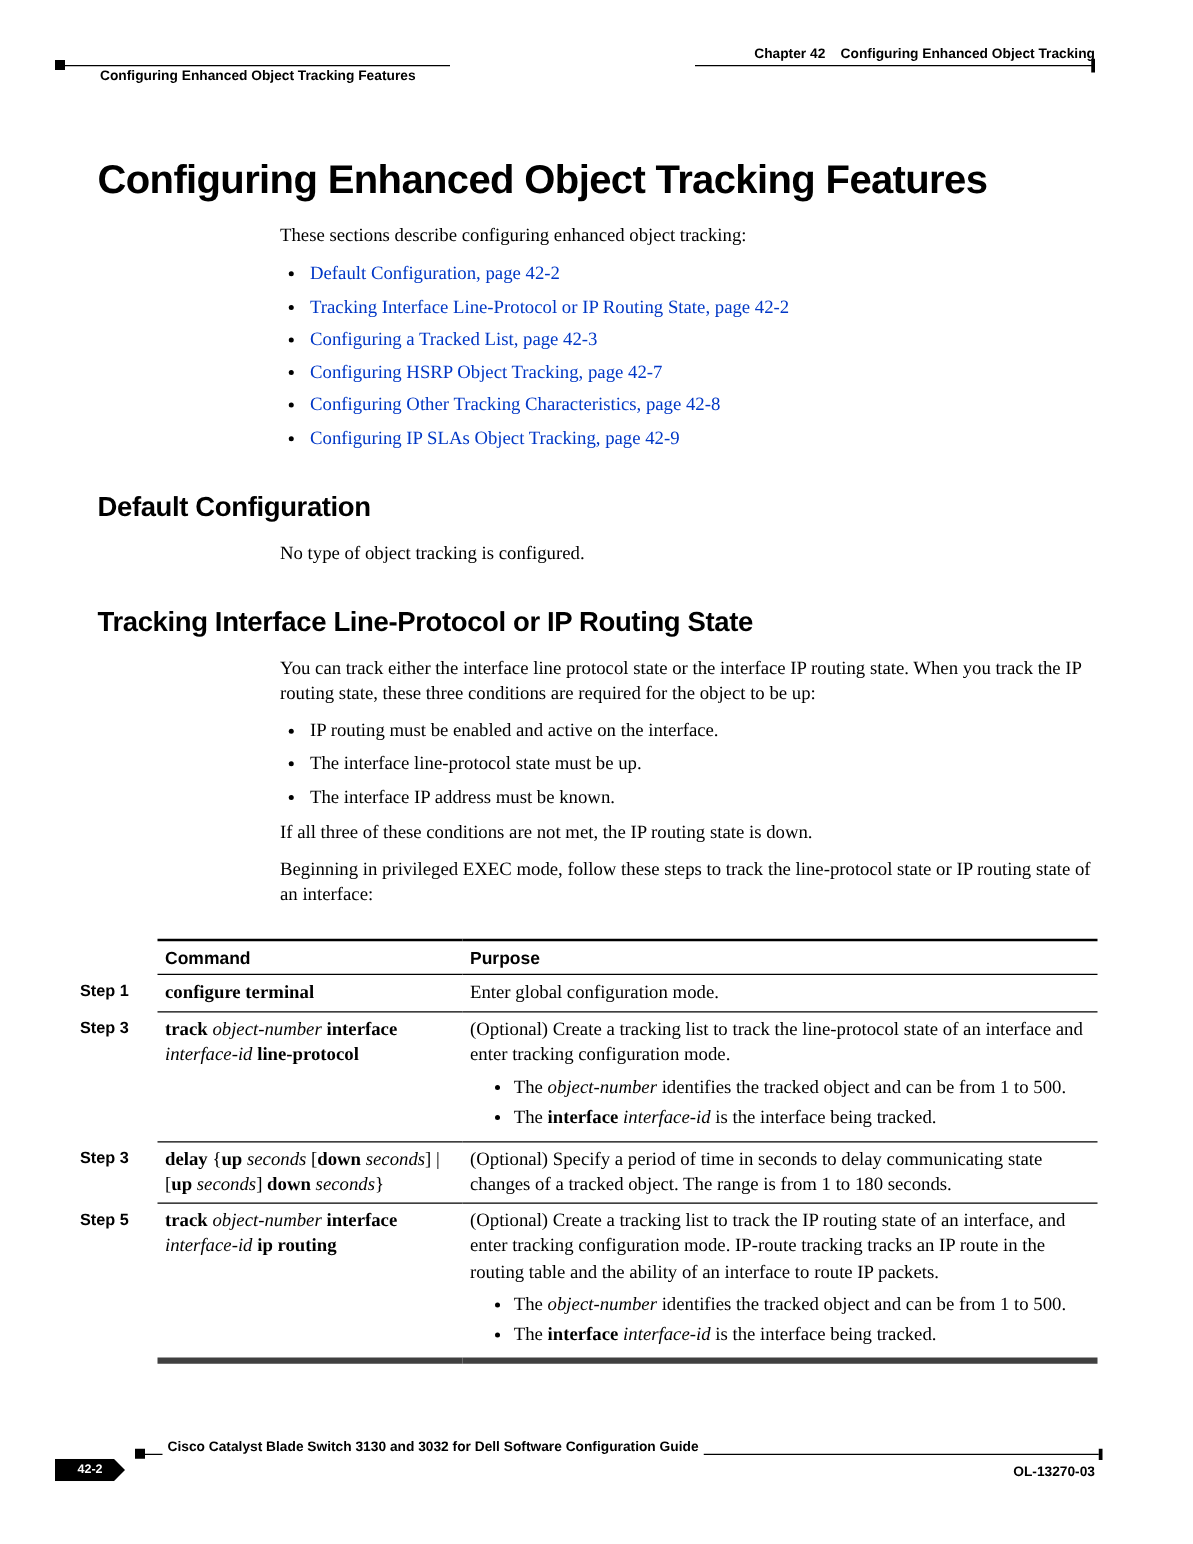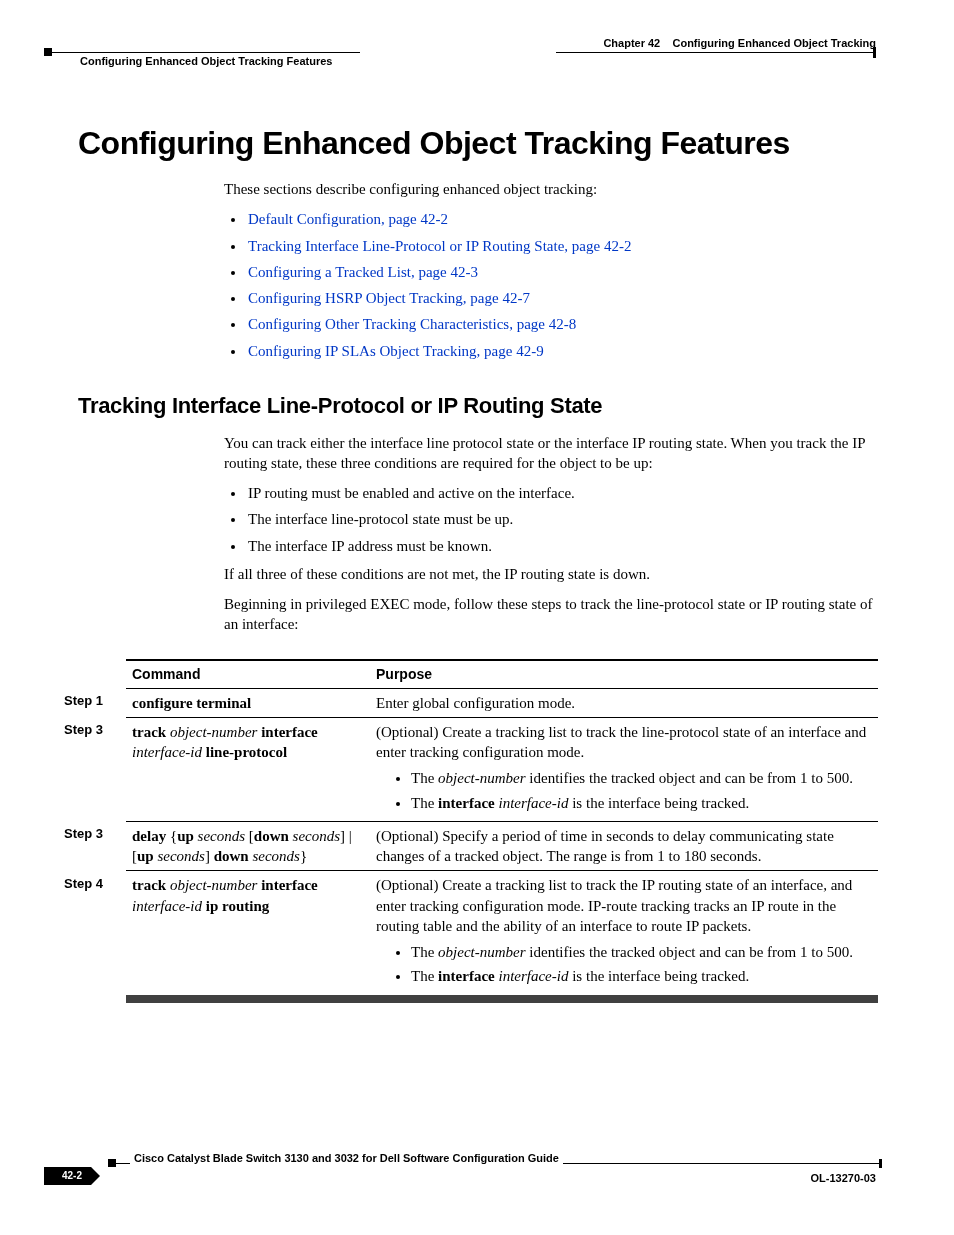--- a/index.html
+++ b/index.html
@@ -123,21 +123,21 @@
     border-top: 2px solid #000;
     border-bottom: 1px solid #000;
     padding: 4px 6px;
     vertical-align: top;
   }
   .tbl tbody td {
     border-bottom: 1px solid #000;
     padding: 4px 6px;
     vertical-align: top;
   }
-  .tbl tbody tr:last-child td { border-bottom: 8px solid #404040; }
+  .tbl tbody tr:last-child td { border-bottom: 5px solid #404040; }
   .step-col {
     width: 56px;
     font-family: Arial, Helvetica, sans-serif;
     font-weight: bold;
     font-size: 13px;
     border: none !important;
     padding-right: 4px;
   }
   .cmd-col { width: 232px; }
   .tbl ul.inner {
@@ -239,20 +239,24 @@
       <ul class="link-list">
         <li><a href="#" class="xref">Default Configuration, page 42-2</a></li>
         <li><a href="#" class="xref">Tracking Interface Line-Protocol or IP Routing State, page 42-2</a></li>
         <li><a href="#" class="xref">Configuring a Tracked List, page 42-3</a></li>
         <li><a href="#" class="xref">Configuring HSRP Object Tracking, page 42-7</a></li>
         <li><a href="#" class="xref">Configuring Other Tracking Characteristics, page 42-8</a></li>
         <li><a href="#" class="xref">Configuring IP SLAs Object Tracking, page 42-9</a></li>
       </ul>
     </div>
 
+    <h2 class="section">Default Configuration</h2>
+    <div class="body-col">
+      <p>No type of object tracking is configured.</p>
+    </div>
 
     <h2 class="section">Tracking Interface Line-Protocol or IP Routing State</h2>
     <div class="body-col">
       <p>You can track either the interface line protocol state or the interface IP routing state. When you track the IP routing state, these three conditions are required for the object to be up:</p>
       <ul class="plain-list">
         <li>IP routing must be enabled and active on the interface.</li>
         <li>The interface line-protocol state must be up.</li>
         <li>The interface IP address must be known.</li>
       </ul>
       <p>If all three of these conditions are not met, the IP routing state is down.</p>
@@ -292,21 +296,21 @@
           <tr>
             <td class="step-col">Step 3</td>
             <td class="cmd-col">
               <span class="b">delay</span><span> {</span><span class="b">up</span><span> </span><span class="i">seconds</span><span> [</span><span class="b">down</span><span> </span><span class="i">seconds</span><span>] | [</span><span class="b">up</span><span> </span><span class="i">seconds</span><span>] </span><span class="b">down</span><span> </span><span class="i">seconds</span><span>}</span>
             </td>
             <td>(Optional) Specify a period of time in seconds to delay communicating state changes of a tracked object. The range is from 1 to 180 seconds.</td>
           </tr>
 
 
           <tr>
-            <td class="step-col">Step 4</td>
+            <td class="step-col">Step 5</td>
             <td class="cmd-col">
               <span class="b">track </span><span class="i">object-number</span><span class="b"> interface </span><span class="i">interface-id</span><span class="b"> ip routing</span>
             </td>
             <td>
               <span>(Optional) Create a tracking list to track the IP routing state of an interface, and enter tracking configuration mode. IP-route tracking tracks an IP route in the routing table and the ability of an interface to route IP packets.</span>
               <ul class="inner">
                 <li><span>The </span><span class="i">object-number</span><span> identifies the tracked object and can be from 1 to 500.</span></li>
                 <li><span>The </span><span class="b">interface </span><span class="i">interface-id</span><span> is the interface being tracked.</span></li>
               </ul>
             </td>

